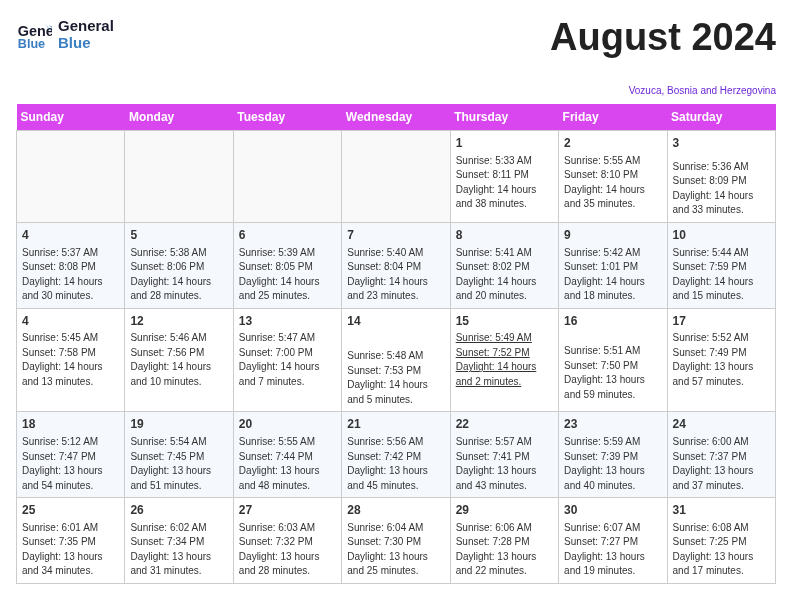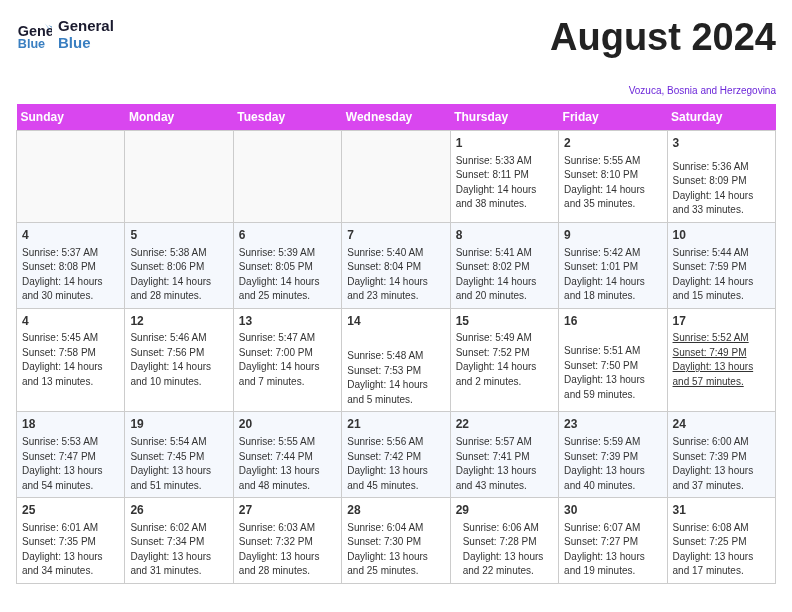--- a/index.html
+++ b/index.html
@@ -220,44 +220,44 @@
         </td>
         <td class="day-cell">
           <div class="day-num">14</div>
           <div class="day-info" style="white-space: pre-line; margin-top: 20px;">Sunrise: 5:48 AM
 Sunset: 7:53 PM
 Daylight: 14 hours
 and 5 minutes.</div>
         </td>
         <td class="day-cell">
           <div class="day-num">15</div>
-          <div class="day-info" style="white-space: pre-line;">Sunrise: 5:49 AM
+          <div class="day-info" style="white-space: pre-line; text-decoration: underline;">Sunrise: 5:49 AM
 Sunset: 7:52 PM
 Daylight: 14 hours
 and 2 minutes.</div>
         </td>
         <td class="day-cell">
           <div class="day-num">16</div>
           <div class="day-info" style="white-space: pre-line; margin-top: 15px;">Sunrise: 5:51 AM
 Sunset: 7:50 PM
 Daylight: 13 hours
 and 59 minutes.</div>
         </td>
         <td class="day-cell">
           <div class="day-num">17</div>
-          <div class="day-info" style="white-space: pre-line; text-decoration: underline;">Sunrise: 5:52 AM
+          <div class="day-info" style="white-space: pre-line;">Sunrise: 5:52 AM
 Sunset: 7:49 PM
 Daylight: 13 hours
 and 57 minutes.</div>
         </td>
       </tr>
       <tr class="row-alt">
         <td class="day-cell">
           <div class="day-num">18</div>
-          <div class="day-info" style="white-space: pre-line;">Sunrise: 5:53 AM
+          <div class="day-info" style="white-space: pre-line;">Sunrise: 5:12 AM
 Sunset: 7:47 PM
 Daylight: 13 hours
 and 54 minutes.</div>
         </td>
         <td class="day-cell">
           <div class="day-num">19</div>
           <div class="day-info" style="white-space: pre-line;">Sunrise: 5:54 AM
 Sunset: 7:45 PM
 Daylight: 13 hours
 and 51 minutes.</div>
@@ -286,21 +286,21 @@
         <td class="day-cell">
           <div class="day-num">23</div>
           <div class="day-info" style="white-space: pre-line;">Sunrise: 5:59 AM
 Sunset: 7:39 PM
 Daylight: 13 hours
 and 40 minutes.</div>
         </td>
         <td class="day-cell">
           <div class="day-num">24</div>
           <div class="day-info" style="white-space: pre-line;">Sunrise: 6:00 AM
-Sunset: 7:39 PM
+Sunset: 7:37 PM
 Daylight: 13 hours
 and 37 minutes.</div>
         </td>
       </tr>
       <tr>
         <td class="day-cell">
           <div class="day-num">25</div>
           <div class="day-info" style="white-space: pre-line;">Sunrise: 6:01 AM
 Sunset: 7:35 PM
 Daylight: 13 hours
@@ -322,21 +322,21 @@
         </td>
         <td class="day-cell">
           <div class="day-num">28</div>
           <div class="day-info" style="white-space: pre-line;">Sunrise: 6:04 AM
 Sunset: 7:30 PM
 Daylight: 13 hours
 and 25 minutes.</div>
         </td>
         <td class="day-cell">
           <div class="day-num">29</div>
-          <div class="day-info" style="white-space: pre-line; margin-left: 7px;">Sunrise: 6:06 AM
+          <div class="day-info" style="white-space: pre-line;">Sunrise: 6:06 AM
 Sunset: 7:28 PM
 Daylight: 13 hours
 and 22 minutes.</div>
         </td>
         <td class="day-cell">
           <div class="day-num">30</div>
           <div class="day-info" style="white-space: pre-line;">Sunrise: 6:07 AM
 Sunset: 7:27 PM
 Daylight: 13 hours
 and 19 minutes.</div>

